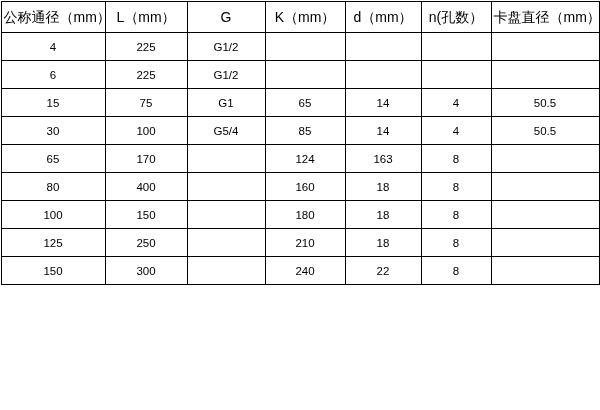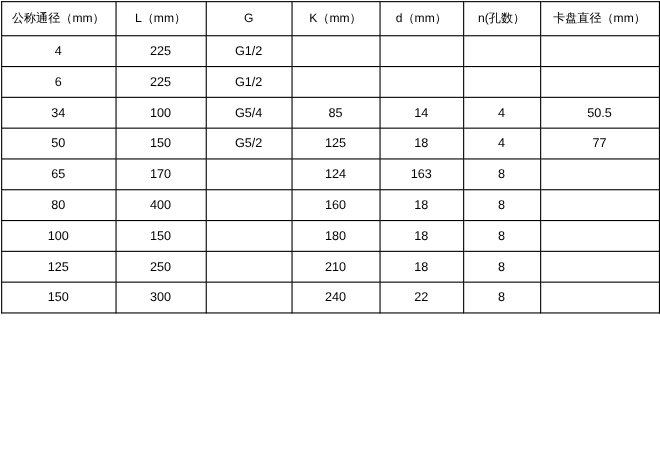--- a/index.html
+++ b/index.html
@@ -33,21 +33,21 @@
     vertical-align: middle;
     font-weight: normal;
     font-size: 11.5px;
     height: 27px;
     padding: 0 2px;
     line-height: 14px;
     white-space: nowrap;
     overflow: hidden;
   }
   table.spec-table thead td {
-    font-size: 11px;
+    font-size: 14px;
     height: 30px;
   }
   col.c0 { width: 104px; }
   col.c1 { width: 82px; }
   col.c2 { width: 78px; }
   col.c3 { width: 80px; }
   col.c4 { width: 76px; }
   col.c5 { width: 70px; }
   col.c6 { width: 108px; }
 </style>
@@ -89,36 +89,36 @@
       <tr>
         <td>6</td>
         <td>225</td>
         <td>G1/2</td>
         <td></td>
         <td></td>
         <td></td>
         <td></td>
       </tr>
       <tr>
-        <td>34</td>
+        <td>15</td>
+        <td>75</td>
+        <td>G1</td>
+        <td>65</td>
+        <td>14</td>
+        <td>4</td>
+        <td>50.5</td>
+      </tr>
+      <tr>
+        <td>30</td>
         <td>100</td>
         <td>G5/4</td>
         <td>85</td>
         <td>14</td>
         <td>4</td>
         <td>50.5</td>
-      </tr>
-      <tr>
-        <td>50</td>
-        <td>150</td>
-        <td>G5/2</td>
-        <td>125</td>
-        <td>18</td>
-        <td>4</td>
-        <td>77</td>
       </tr>
       <tr>
         <td>65</td>
         <td>170</td>
         <td></td>
         <td>124</td>
         <td>163</td>
         <td>8</td>
         <td></td>
       </tr>

